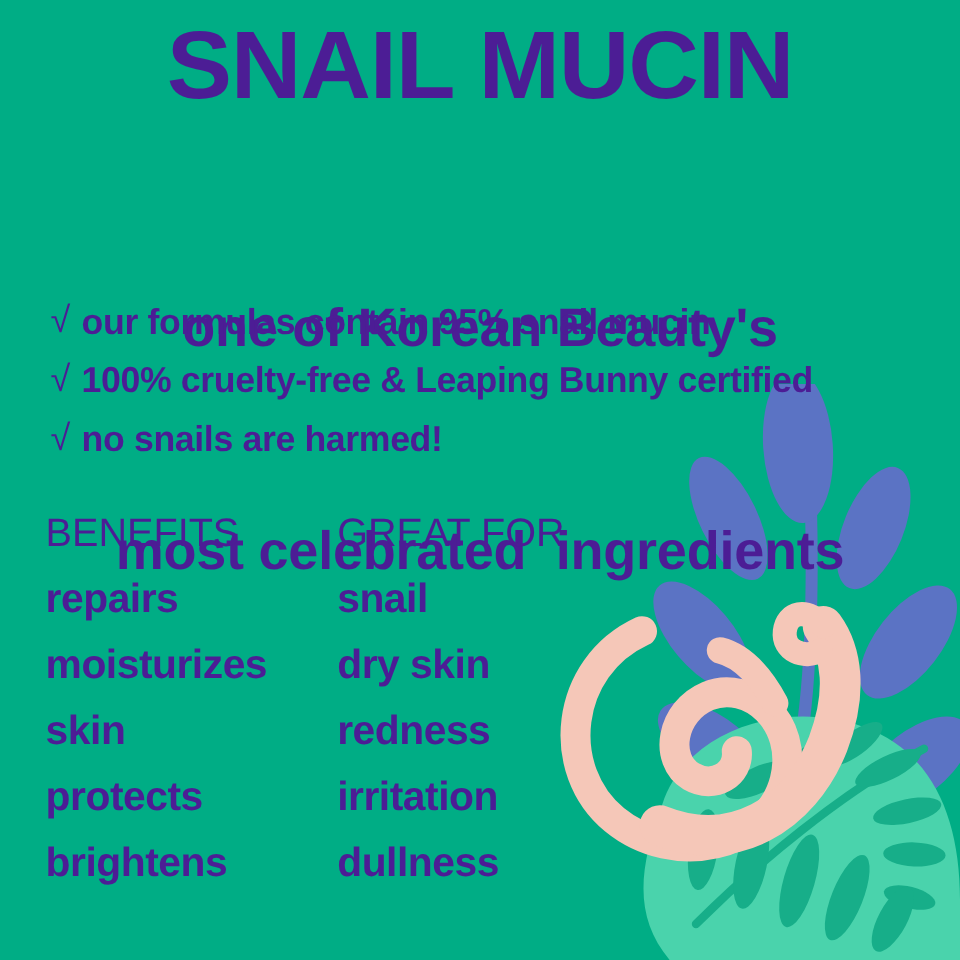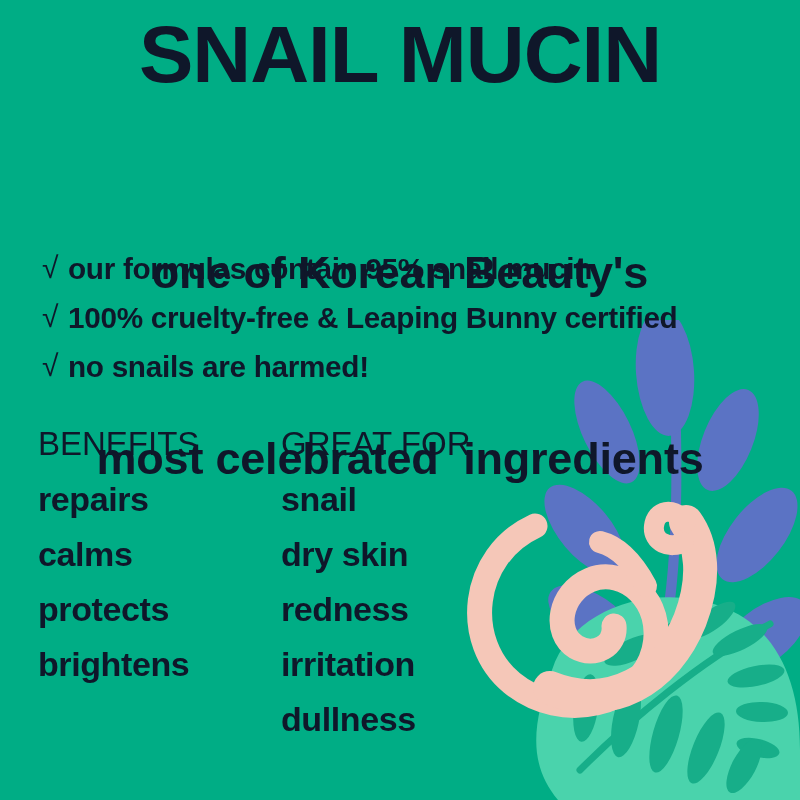--- a/index.html
+++ b/index.html
@@ -7,21 +7,21 @@
     padding: 0;
     background: #ffffff;
   }
   #poster {
     position: relative;
     width: 800px;
     height: 800px;
     overflow: hidden;
     background: #00ad85;
     font-family: "Liberation Sans", sans-serif;
-    color: #0f172a;
+    color: #4c1d95;
     -webkit-font-smoothing: antialiased;
   }
 
   
   #art {
     position: absolute;
     right: 0;
     bottom: 0;
     width: 360px;
     height: 480px;
@@ -205,21 +205,22 @@
         <span class="check-mark">√</span>
         <span class="check-text">no snails are harmed!</span>
       </div>
     </div>
 
     <div class="columns">
 
       <div class="column">
         <div class="col-head">BENEFITS</div>
         <div class="col-item">repairs</div>
-        <div class="col-item">calms</div>
+        <div class="col-item">moisturizes</div>
+        <div class="col-item">skin</div>
         <div class="col-item">protects</div>
         <div class="col-item">brightens</div>
       </div>
 
       <div class="column">
         <div class="col-head">GREAT FOR</div>
         <div class="col-item">snail</div>
         <div class="col-item">dry skin</div>
         <div class="col-item">redness</div>
         <div class="col-item">irritation</div>

